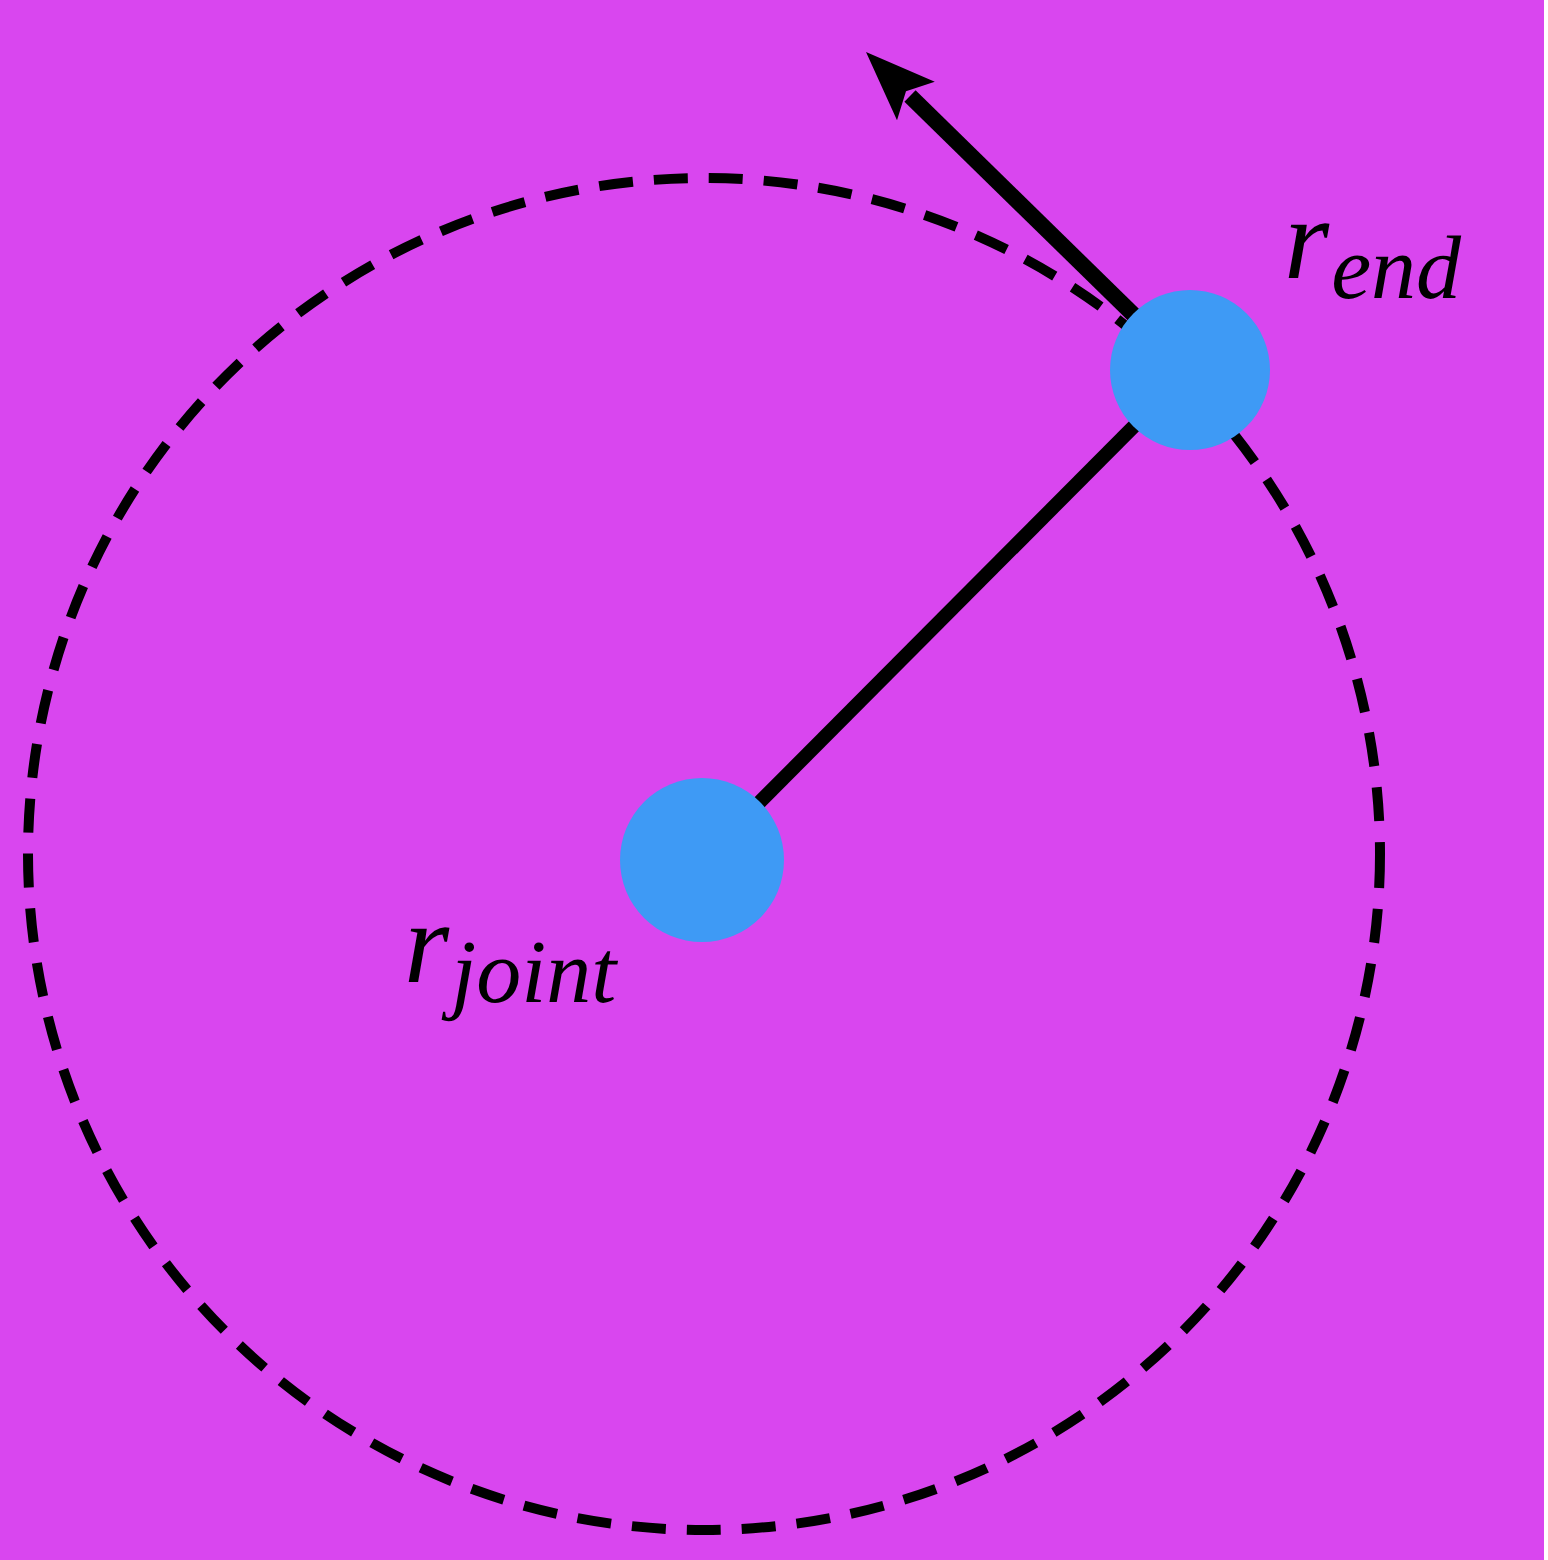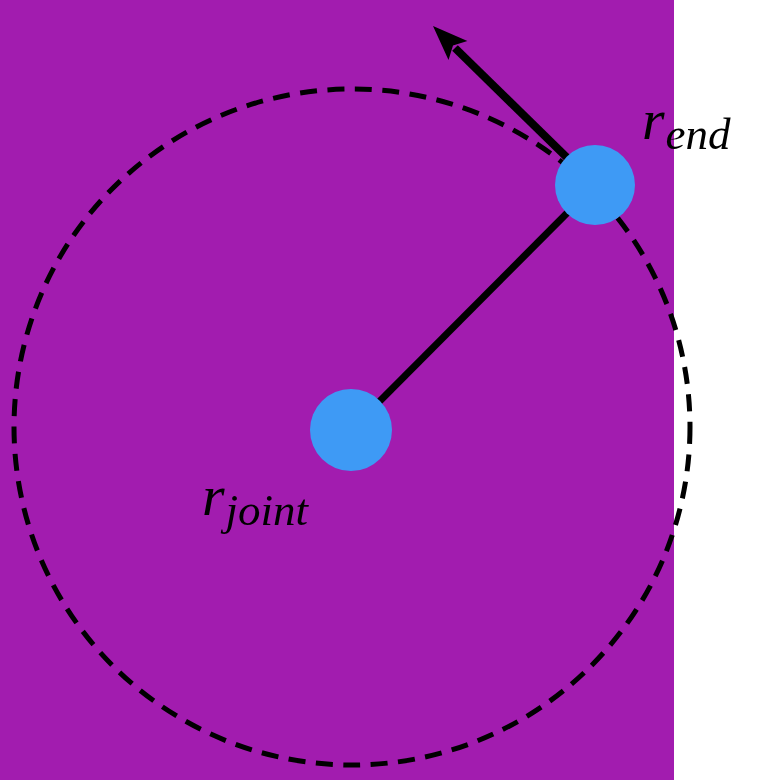--- a/index.html
+++ b/index.html
@@ -6,23 +6,23 @@
     margin: 0;
     padding: 0;
     width: 774px;
     height: 780px;
     background: #ffffff;
     overflow: hidden;
     font-family: "Liberation Serif", serif;
   }
   .stage {
     position: relative;
-    width: 674px;
+    width: 772px;
     height: 780px;
-    background: #a21caf;
+    background: #d946ef;
   }
   .stage svg {
     position: absolute;
     left: 0;
     top: 0;
     display: block;
   }
   .math-label {
     position: absolute;
     font-family: "Liberation Serif", serif;
@@ -39,21 +39,21 @@
     font-size: 45px;
     vertical-align: -0.22em;
     margin-left: 1px;
   }
   #label-r-end {
     left: 642px;
     top: 91px;
   }
   #label-r-joint {
     left: 202px;
-    top: 467px;
+    top: 443px;
   }
 </style>
 </head>
 <body>
 
 <div class="stage">
 
   <svg width="774" height="780" viewBox="0 0 774 780">
 
     <circle cx="352" cy="427" r="338" fill="none" stroke="#000000" stroke-width="5" stroke-dasharray="17 10.5"></circle>

